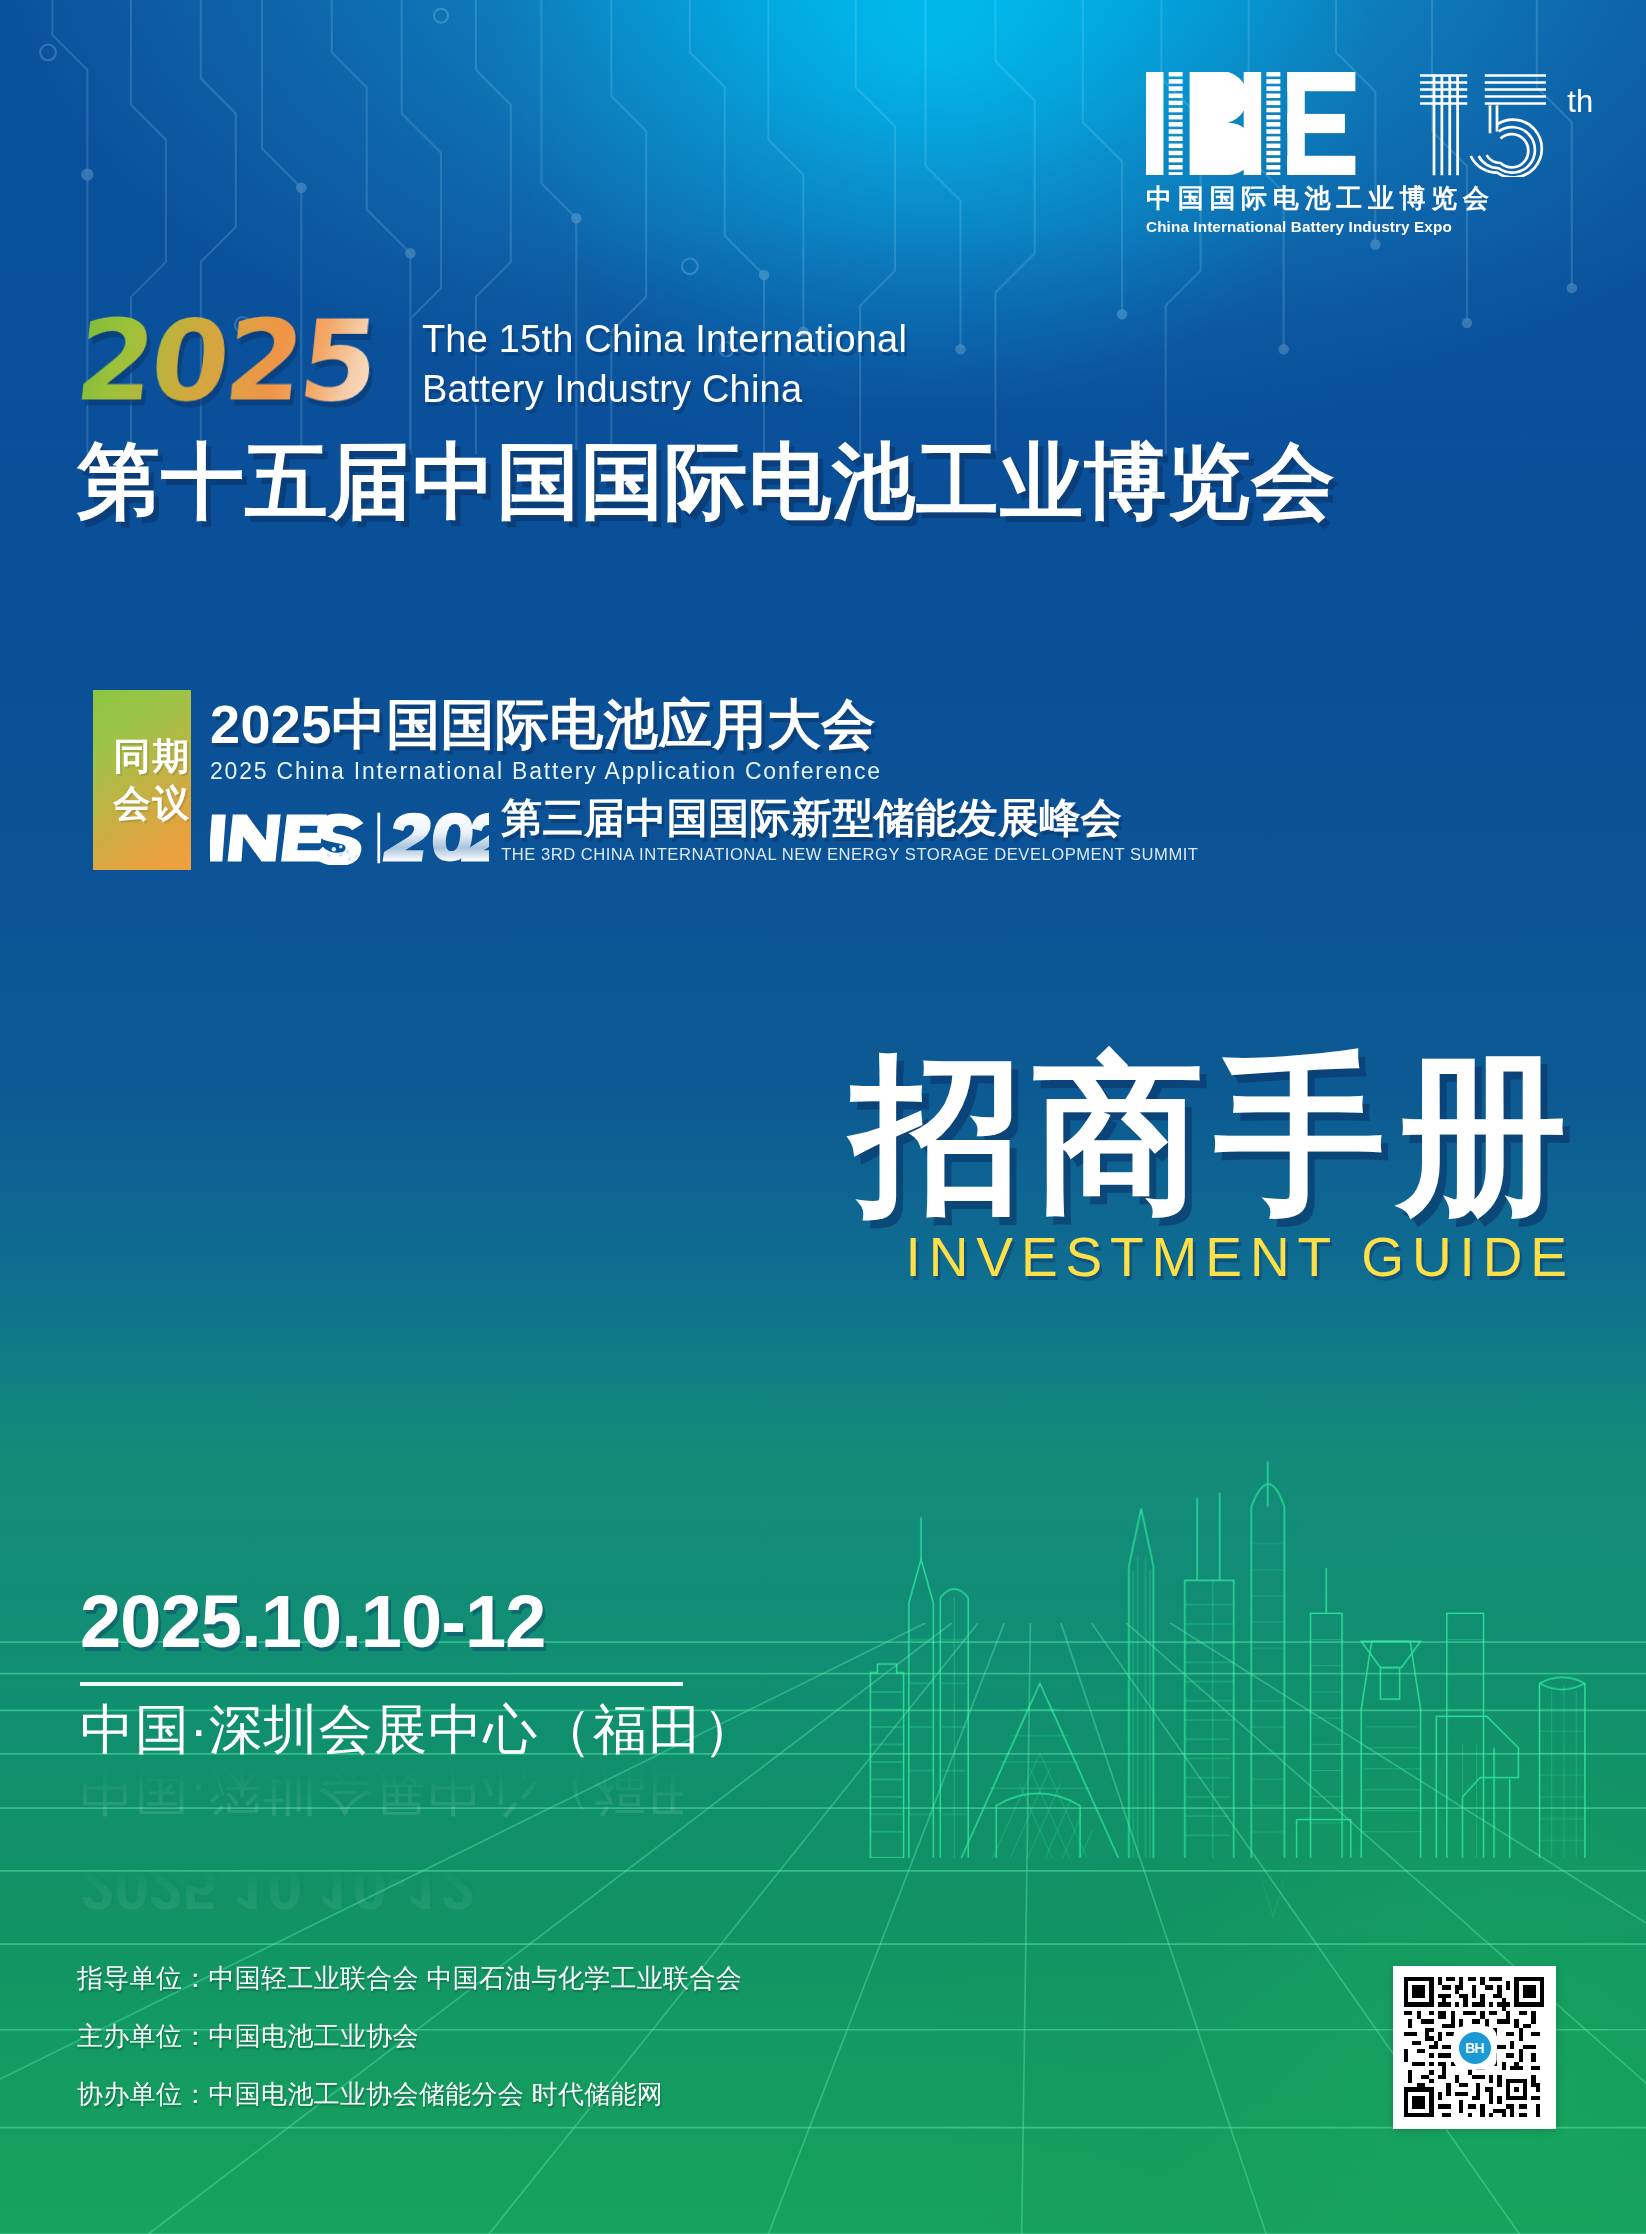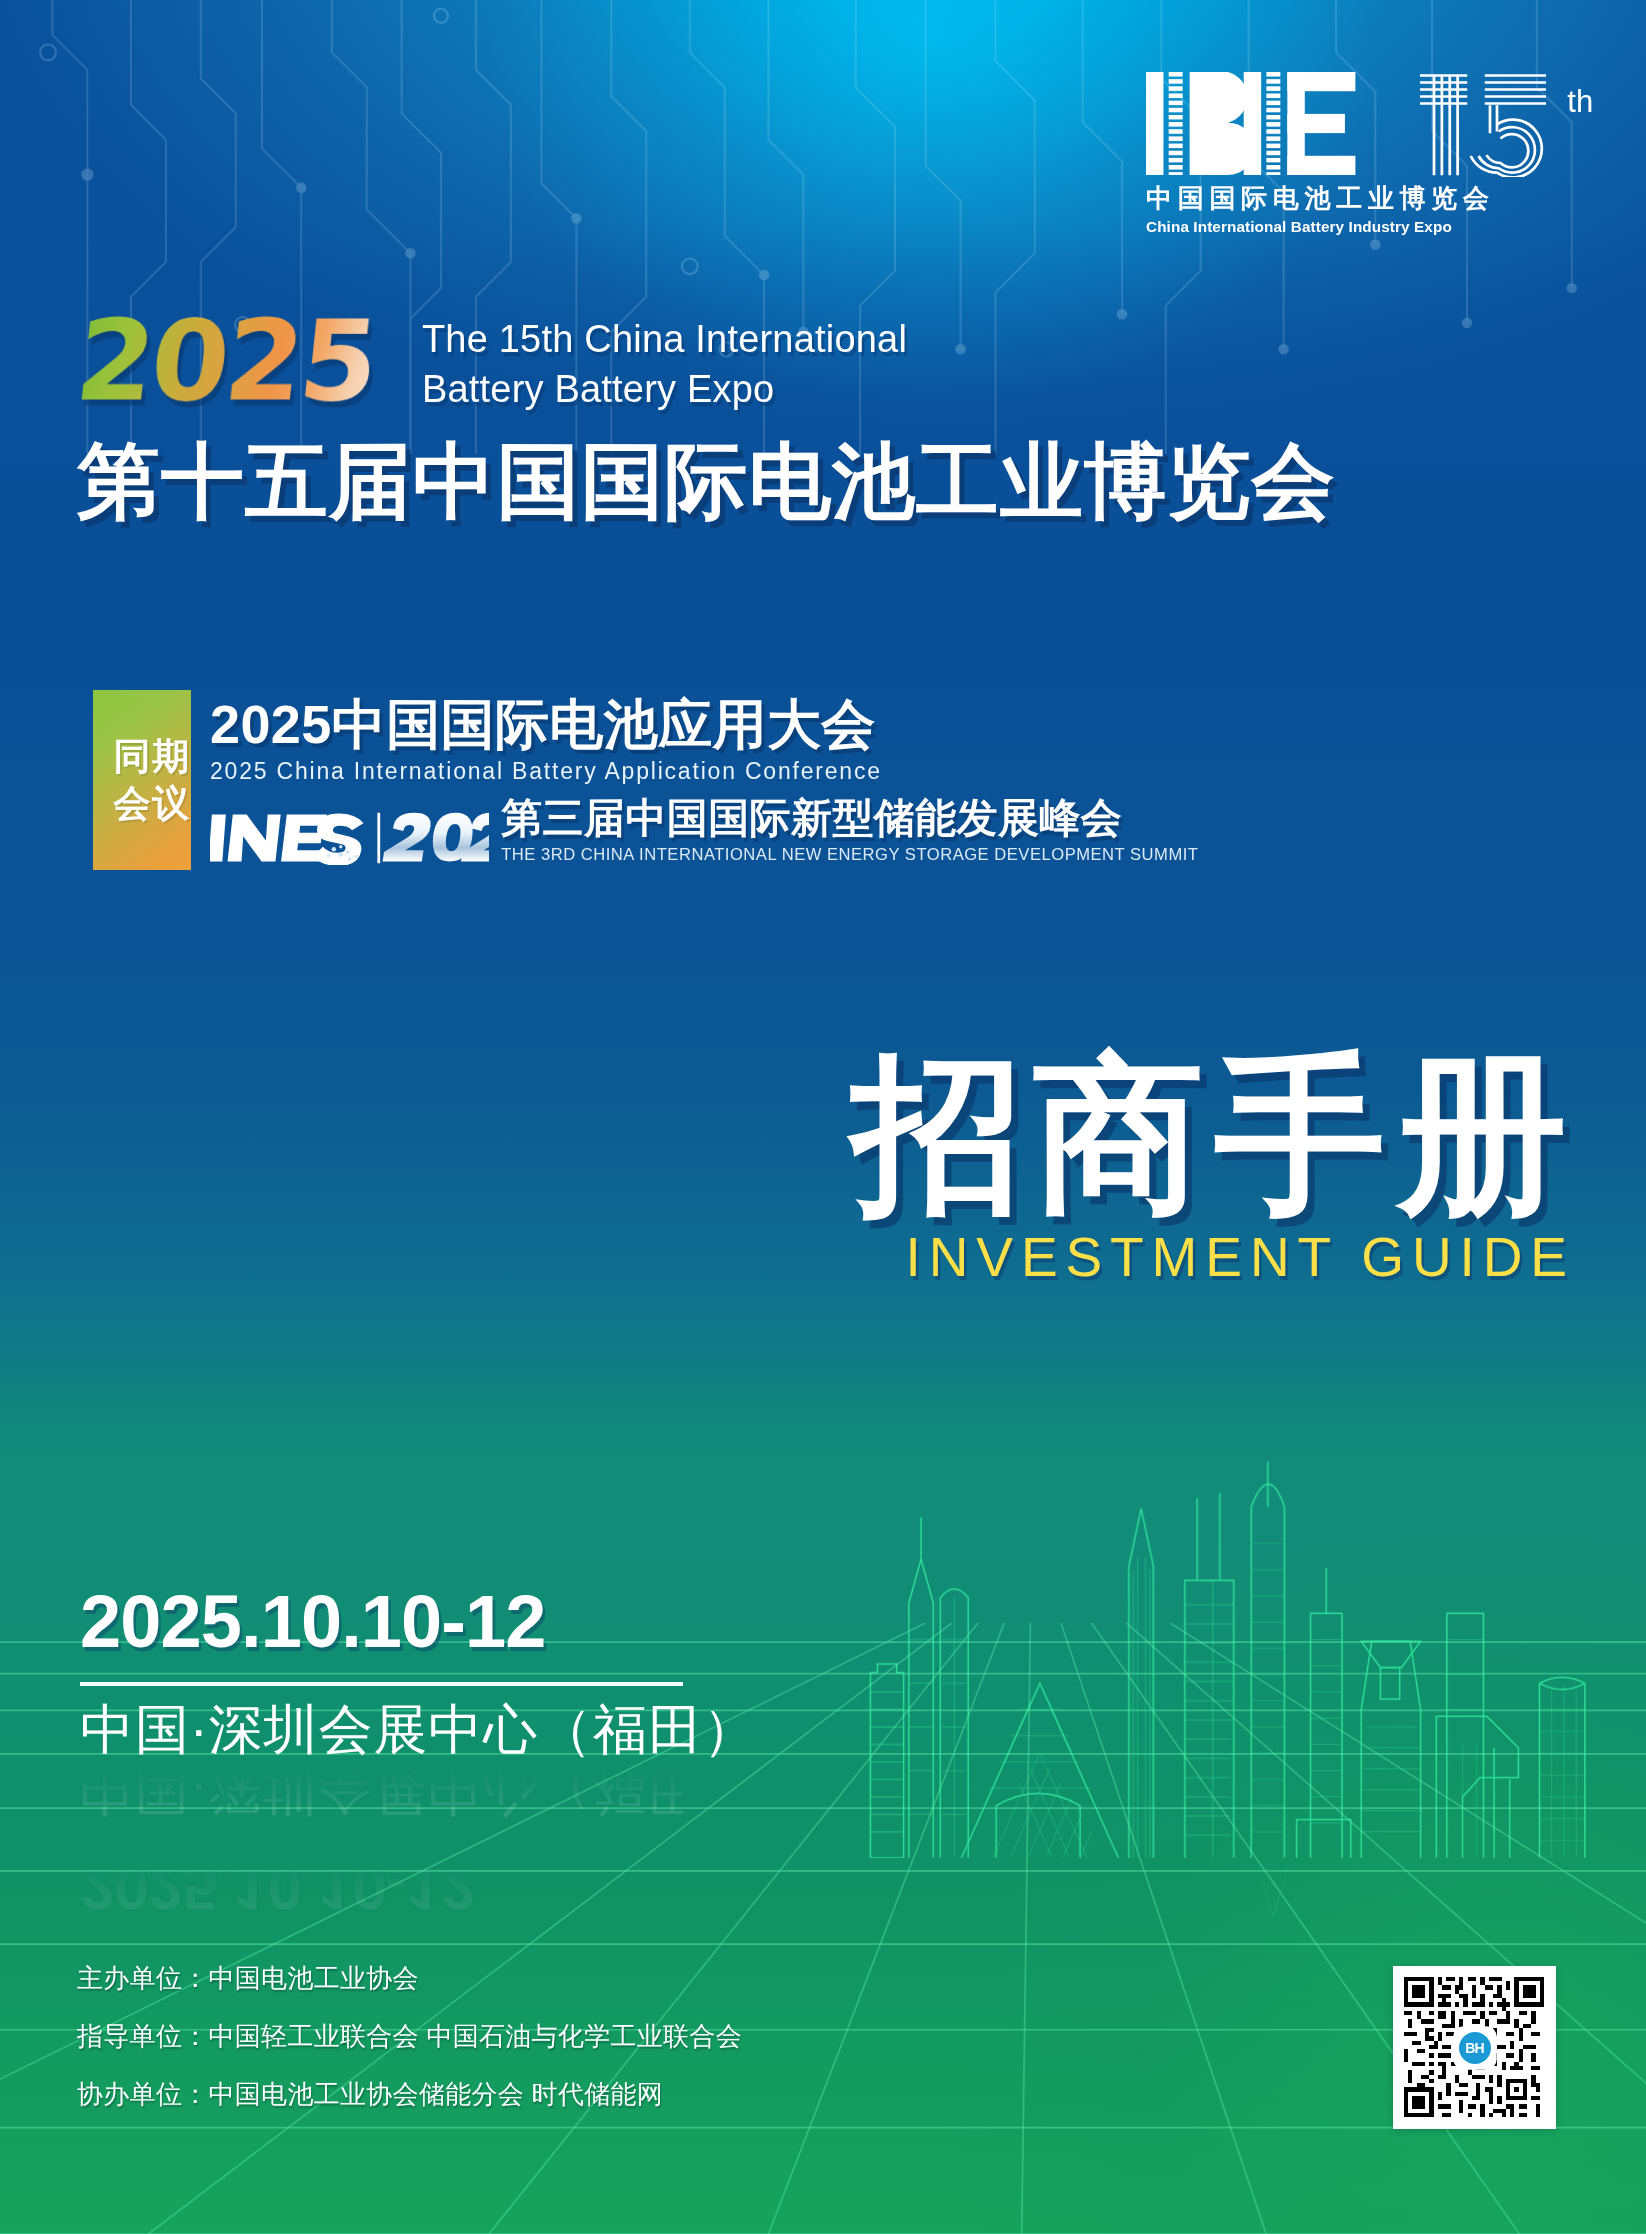--- a/index.html
+++ b/index.html
@@ -440,21 +440,21 @@
     </div>
     <div class="ibie-cn">中国国际电池工业博览会</div>
     <div class="ibie-en">China International Battery Industry Expo</div>
   </div>
 
   <div class="headline">
     <div class="hl-row">
       <div class="y2025">2025</div>
       <div class="hl-en">
         <div>The 15th China International</div>
-        <div>Battery Battery Expo</div>
+        <div>Battery Industry China</div>
       </div>
     </div>
     <div class="hl-cn">第十五届中国国际电池工业博览会</div>
   </div>
 
   <div class="conf">
     <div class="conf-badge">
       <span>同期</span>
       <span>会议</span>
     </div>
@@ -516,22 +516,22 @@
     <div class="dv-venue">中国·深圳会展中心（福田）</div>
     <div class="dv-reflect">
       <div class="dv-venue">中国·深圳会展中心（福田）</div>
     </div>
     <div class="dv-reflect2">
       <div class="dv-date">2025.10.10-12</div>
     </div>
   </div>
 
   <div class="orgs">
+    <div class="org-line">指导单位：中国轻工业联合会  中国石油与化学工业联合会</div>
     <div class="org-line">主办单位：中国电池工业协会</div>
-    <div class="org-line">指导单位：中国轻工业联合会  中国石油与化学工业联合会</div>
     <div class="org-line">协办单位：中国电池工业协会储能分会  时代储能网</div>
   </div>
 
   <div class="qr-card">
     <svg viewBox="0 0 33 33" shape-rendering="crispEdges" xmlns="http://www.w3.org/2000/svg">
       <rect width="33" height="33" fill="#fff"></rect>
       <g fill="#000">
 
         <rect x="0" y="0" width="7" height="1"></rect>
           <rect x="0" y="6" width="7" height="1"></rect>

